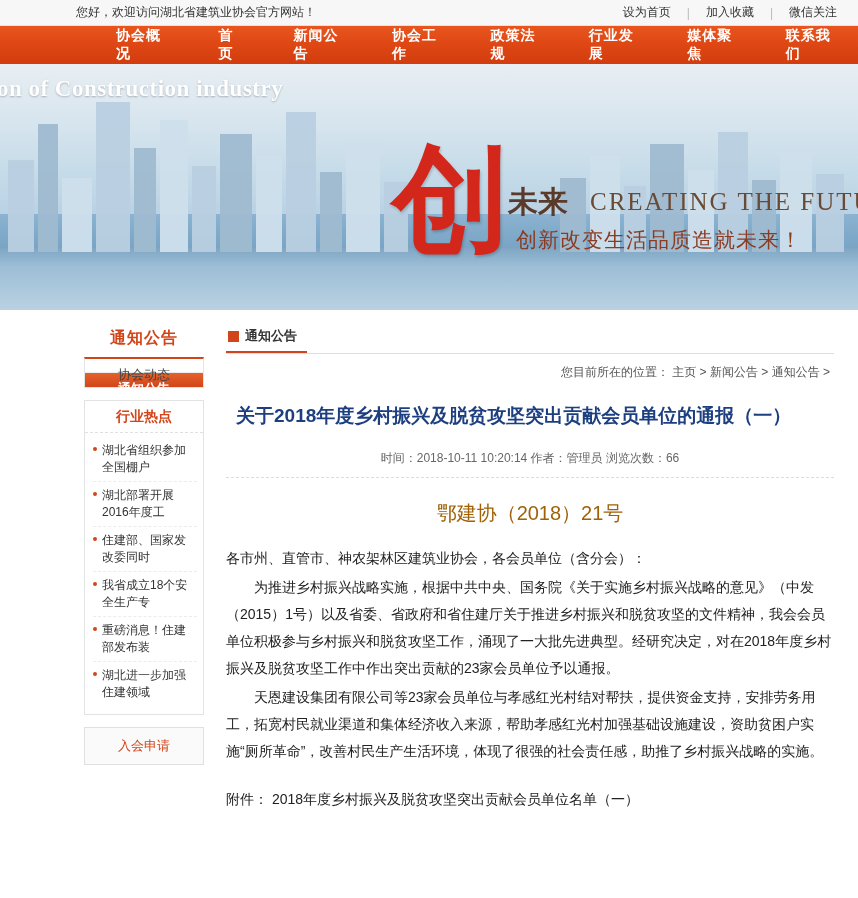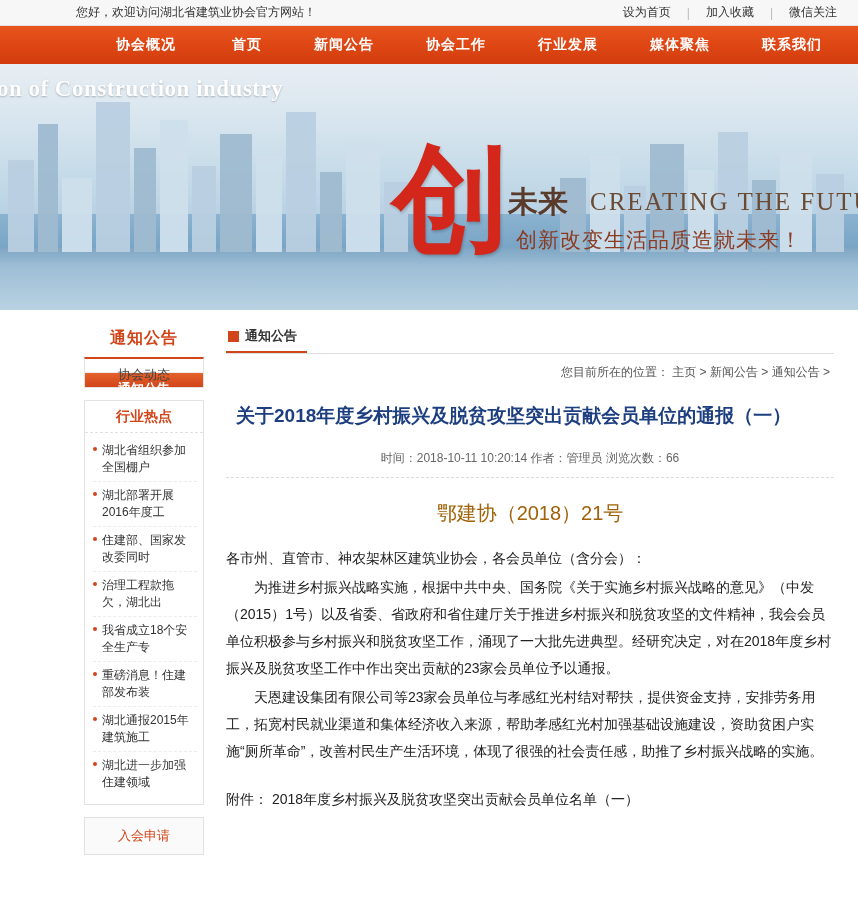--- a/index.html
+++ b/index.html
@@ -289,20 +289,21 @@
     <span class="sep">|</span>
     <a href="#">微信关注</a>
   </span>
 </div>
 
 <nav class="nav">
   <a href="#">协会概况</a>
   <a href="#">首页</a>
   <a href="#">新闻公告</a>
   <a href="#">协会工作</a>
+  <a href="#">政策法规</a>
   <a href="#">行业发展</a>
   <a href="#">媒体聚焦</a>
   <a href="#">联系我们</a>
 </nav>
 
 <div class="banner">
   <div class="sky"></div>
   <div class="water"></div>
 
   <div class="bldg" style="left:8px;  bottom:58px; width:26px; height:92px;"></div>
@@ -343,24 +344,22 @@
       <div class="side-nav-item">协会动态</div>
       <div class="side-nav-item active">通知公告</div>
     </div>
 
     <div class="hot-box">
       <div class="hot-head">行业热点</div>
       <div class="hot-list">
         <div class="hot-item">湖北省组织参加全国棚户</div>
         <div class="hot-item">湖北部署开展2016年度工</div>
         <div class="hot-item">住建部、国家发改委同时</div>
-        <div class="hot-item">治理工程款拖欠，湖北出</div>
         <div class="hot-item">我省成立18个安全生产专</div>
         <div class="hot-item">重磅消息！住建部发布装</div>
-        <div class="hot-item">湖北通报2015年建筑施工</div>
         <div class="hot-item">湖北进一步加强住建领域</div>
       </div>
     </div>
 
     <div class="join-btn">入会申请</div>
   </aside>
 
   <main class="main">
     <div class="main-tabbar">
       <div class="main-tab">

